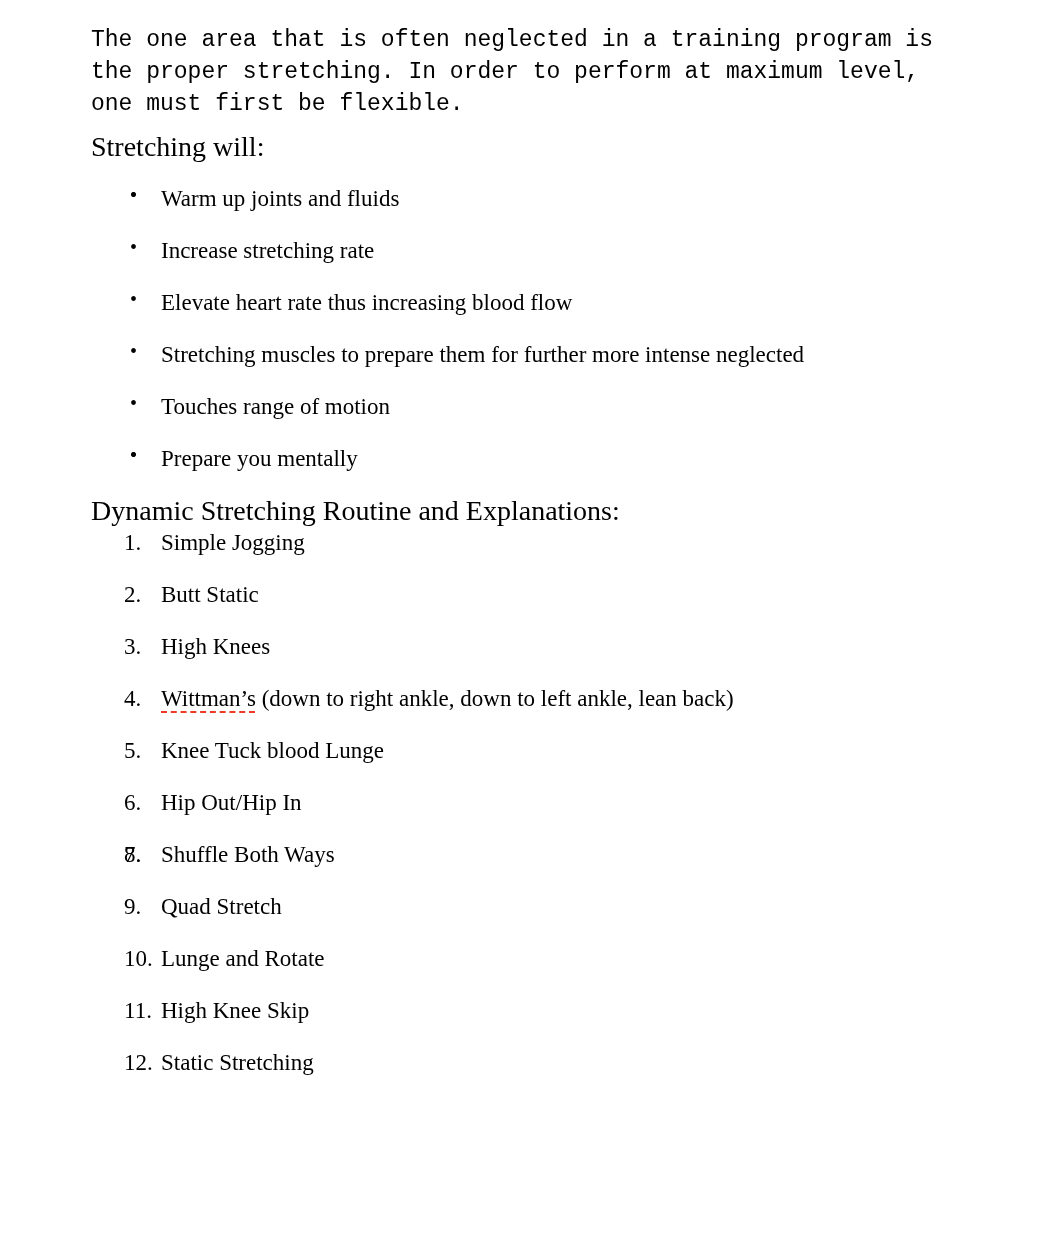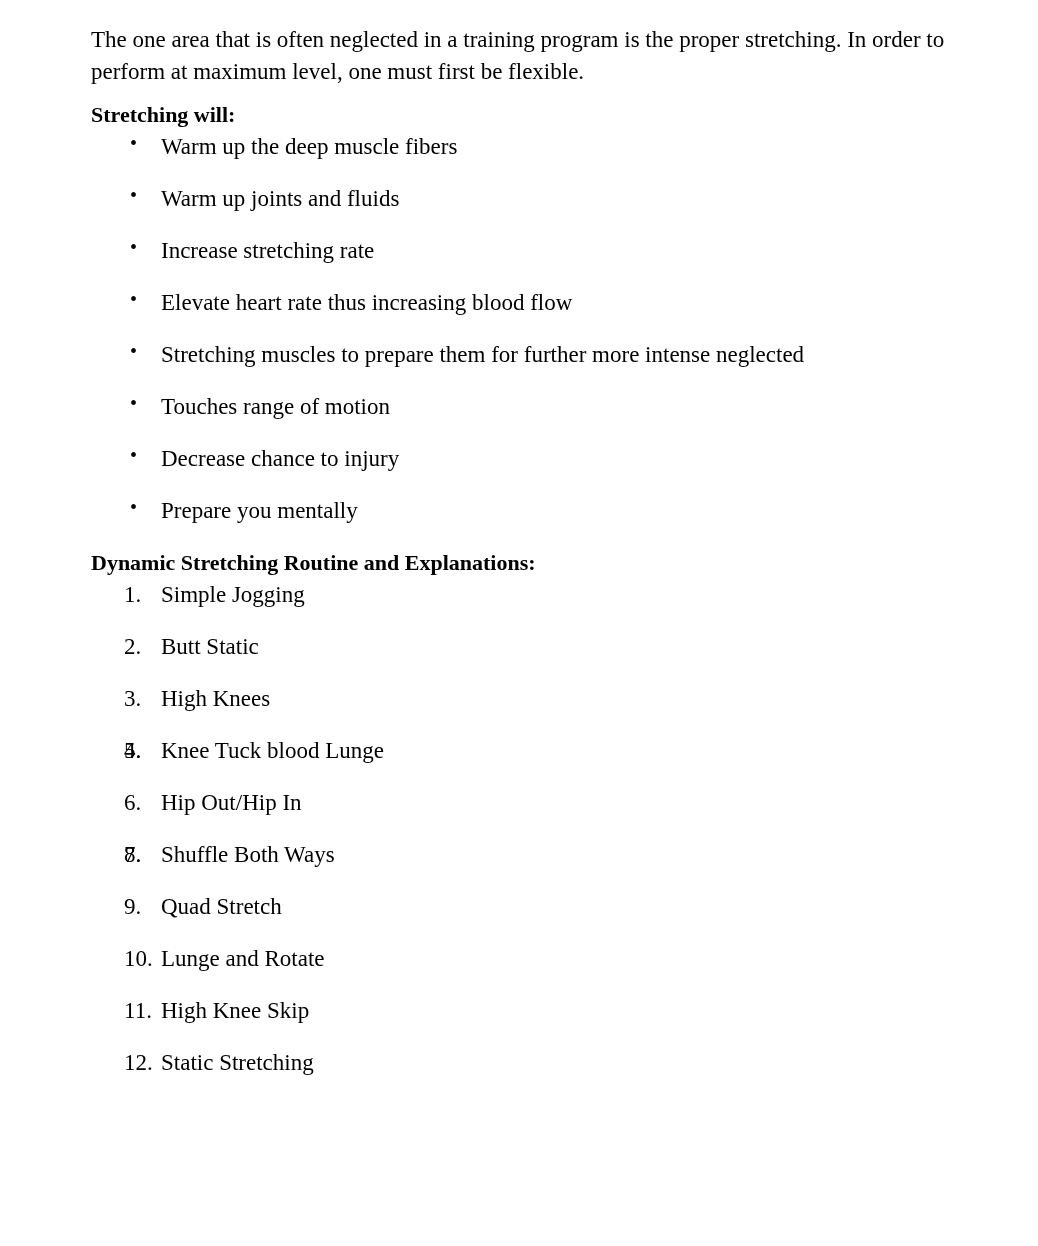--- a/index.html
+++ b/index.html
@@ -25,24 +25,25 @@
     line-height: 30px;
     text-align: center;
     padding-left: 34px;
     margin: 0 0 10px 0;
   }
   .intro {
     font-size: 23px;
     line-height: 32px;
     margin: 0 0 11px 0;
     width: 860px;
+    font-family: Liberation Mono, monospace;
   }
   .sec-heading {
-    font-size: 22px;
-    font-weight: bold;
+    font-size: 28px;
+    font-weight: normal;
     line-height: 32px;
     margin: 0;
   }
   .sec-heading.second {
     margin-top: 16px;
   }
   ul.bullets, ol.nums {
     list-style: none;
     margin: 0;
     padding: 0;
@@ -77,21 +78,20 @@
 <div class="page">
 
 
   <p class="intro">The one area that is often neglected in a training program is the proper stretching. In order to perform at maximum level, one must first be flexible.</p>
 
   <h2 class="sec-heading">Stretching will:</h2>
 
   <ul class="bullets">
     <li>
       <span class="dot">•</span>
-      <span>Warm up the deep muscle fibers</span>
     </li>
     <li>
       <span class="dot">•</span>
       <span>Warm up joints and fluids</span>
     </li>
     <li>
       <span class="dot">•</span>
       <span>Increase stretching rate</span>
     </li>
     <li>
@@ -101,21 +101,20 @@
     <li>
       <span class="dot">•</span>
       <span>Stretching muscles to prepare them for further more intense neglected</span>
     </li>
     <li>
       <span class="dot">•</span>
       <span>Touches range of motion</span>
     </li>
     <li>
       <span class="dot">•</span>
-      <span>Decrease chance to injury</span>
     </li>
     <li>
       <span class="dot">•</span>
       <span>Prepare you mentally</span>
     </li>
   </ul>
 
   <h2 class="sec-heading second">Dynamic Stretching Routine and Explanations:</h2>
 
   <ol class="nums">
@@ -126,20 +125,21 @@
     <li>
       <span class="num">2.</span>
       <span>Butt Static</span>
     </li>
     <li>
       <span class="num">3.</span>
       <span>High Knees</span>
     </li>
     <li>
       <span class="num">4.</span>
+      <span><span class="misspelled" style="text-decoration-color: rgb(238, 59, 40);">Wittman’s</span><span> (down to right ankle, down to left ankle, lean back)</span></span>
     </li>
     <li>
       <span class="num">5.</span>
       <span>Knee Tuck blood Lunge</span>
     </li>
     <li>
       <span class="num">6.</span>
       <span>Hip Out/Hip In</span>
     </li>
     <li>

